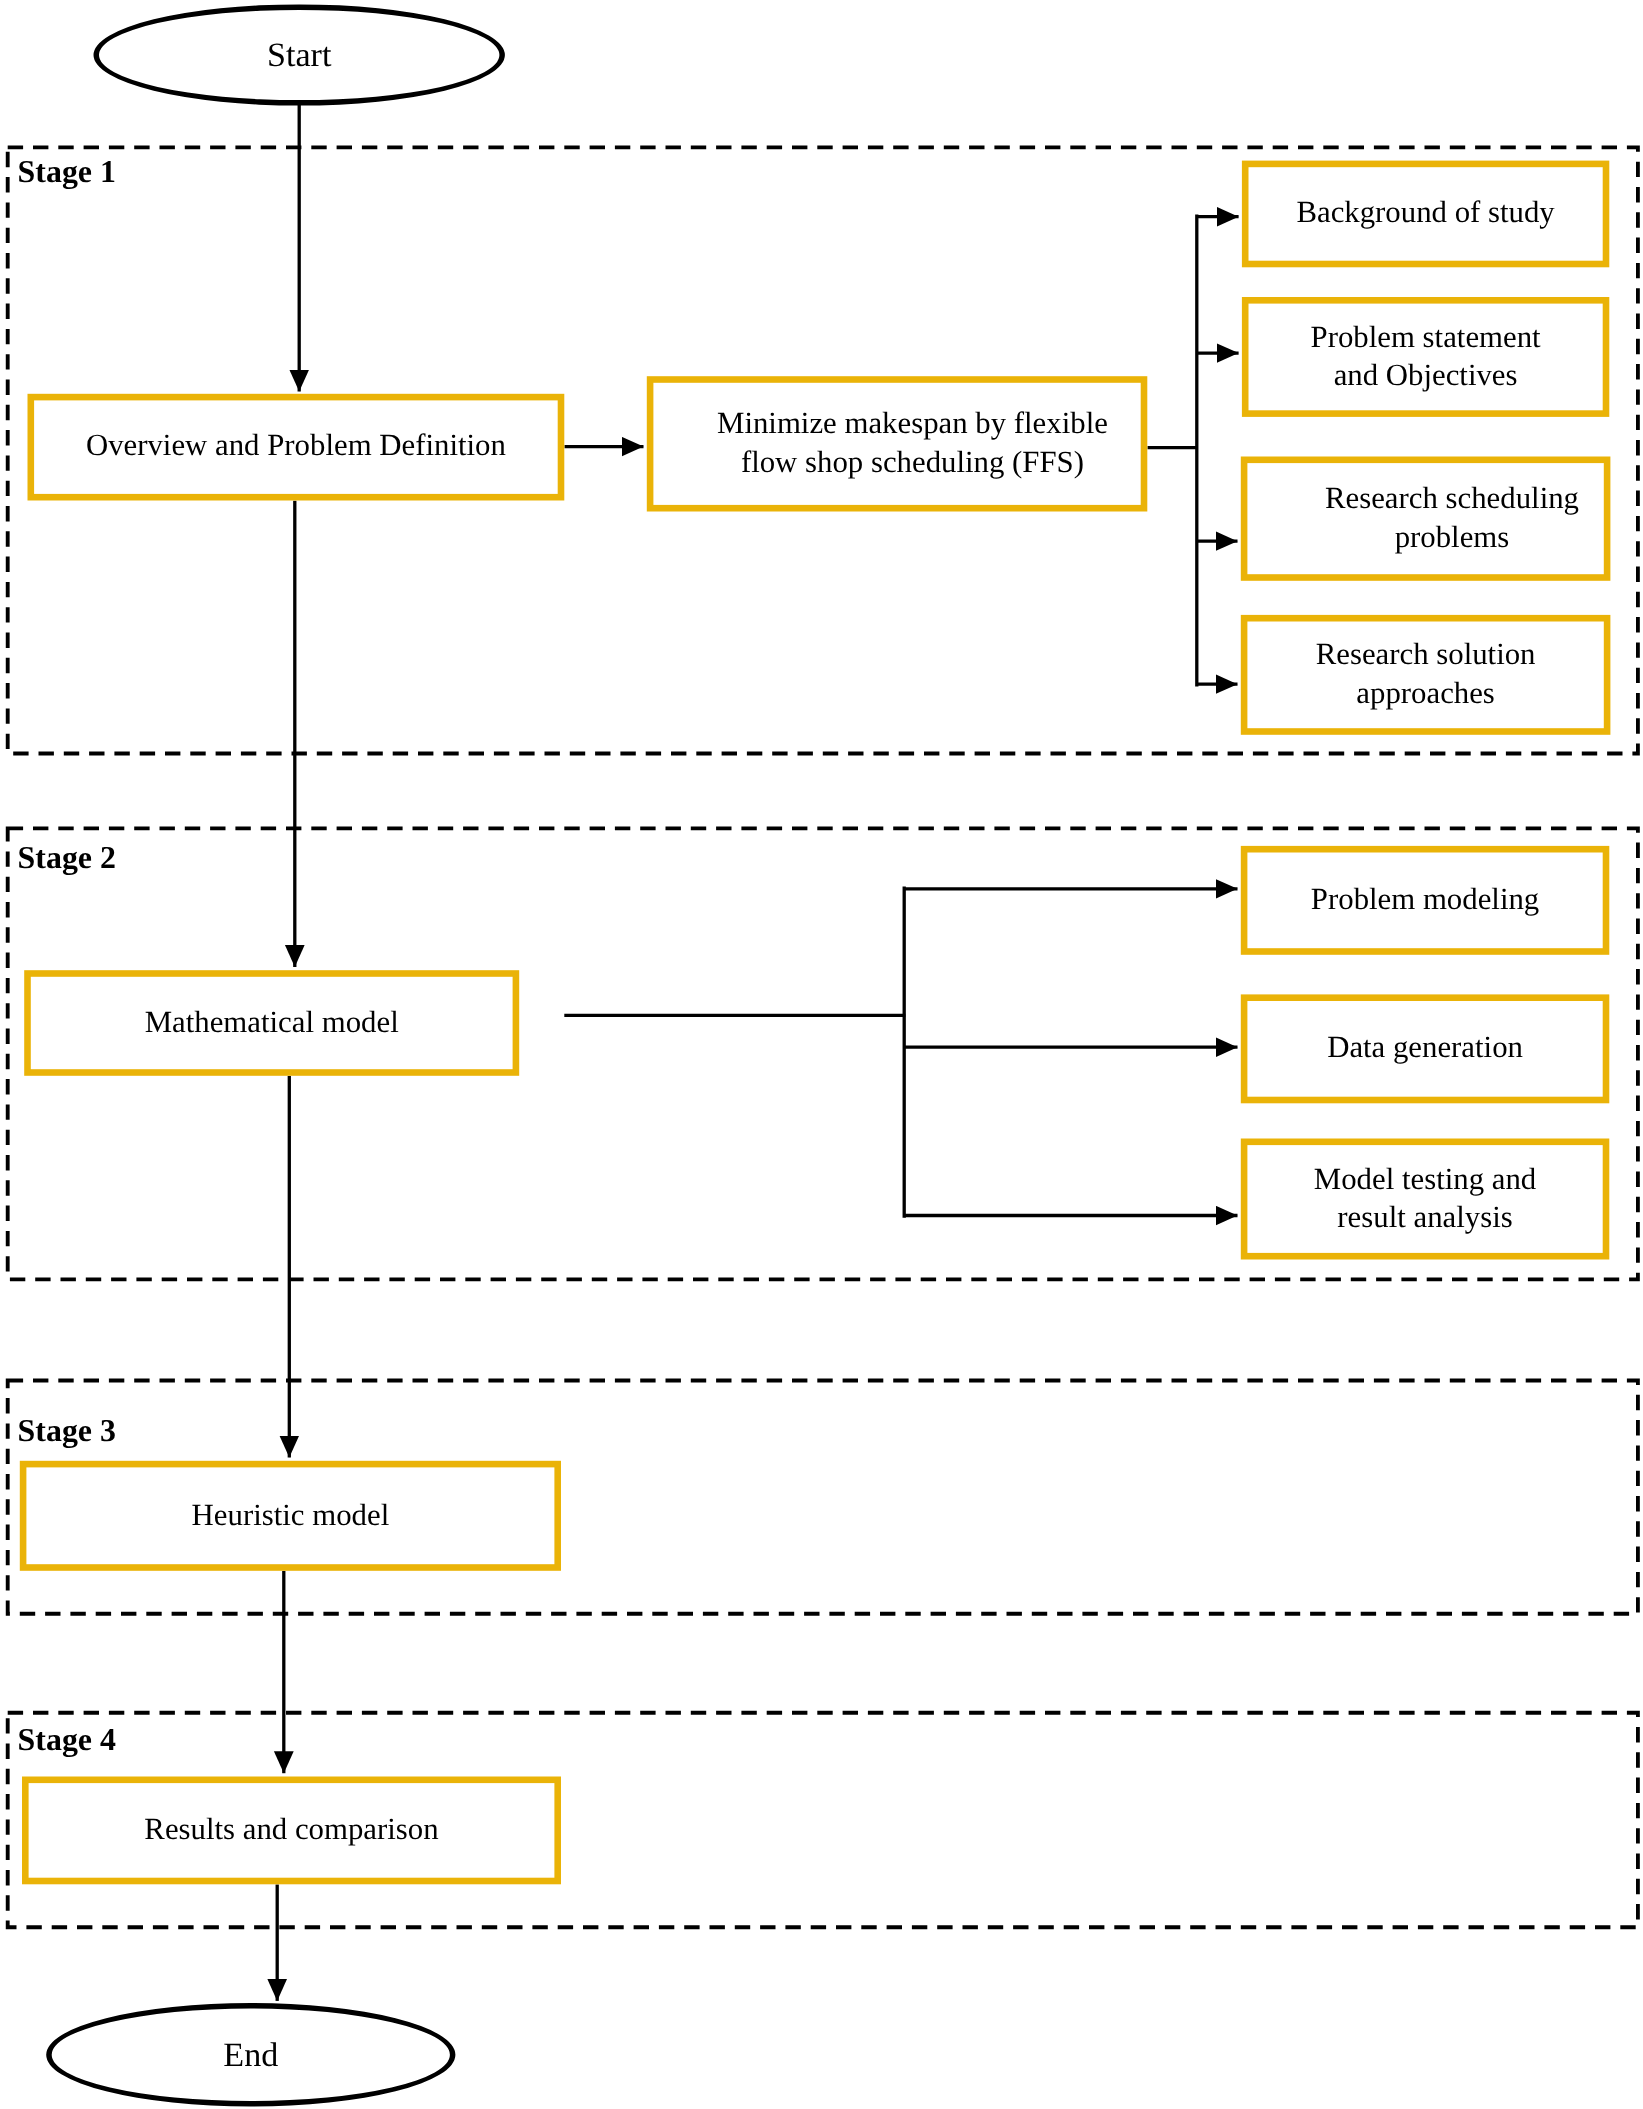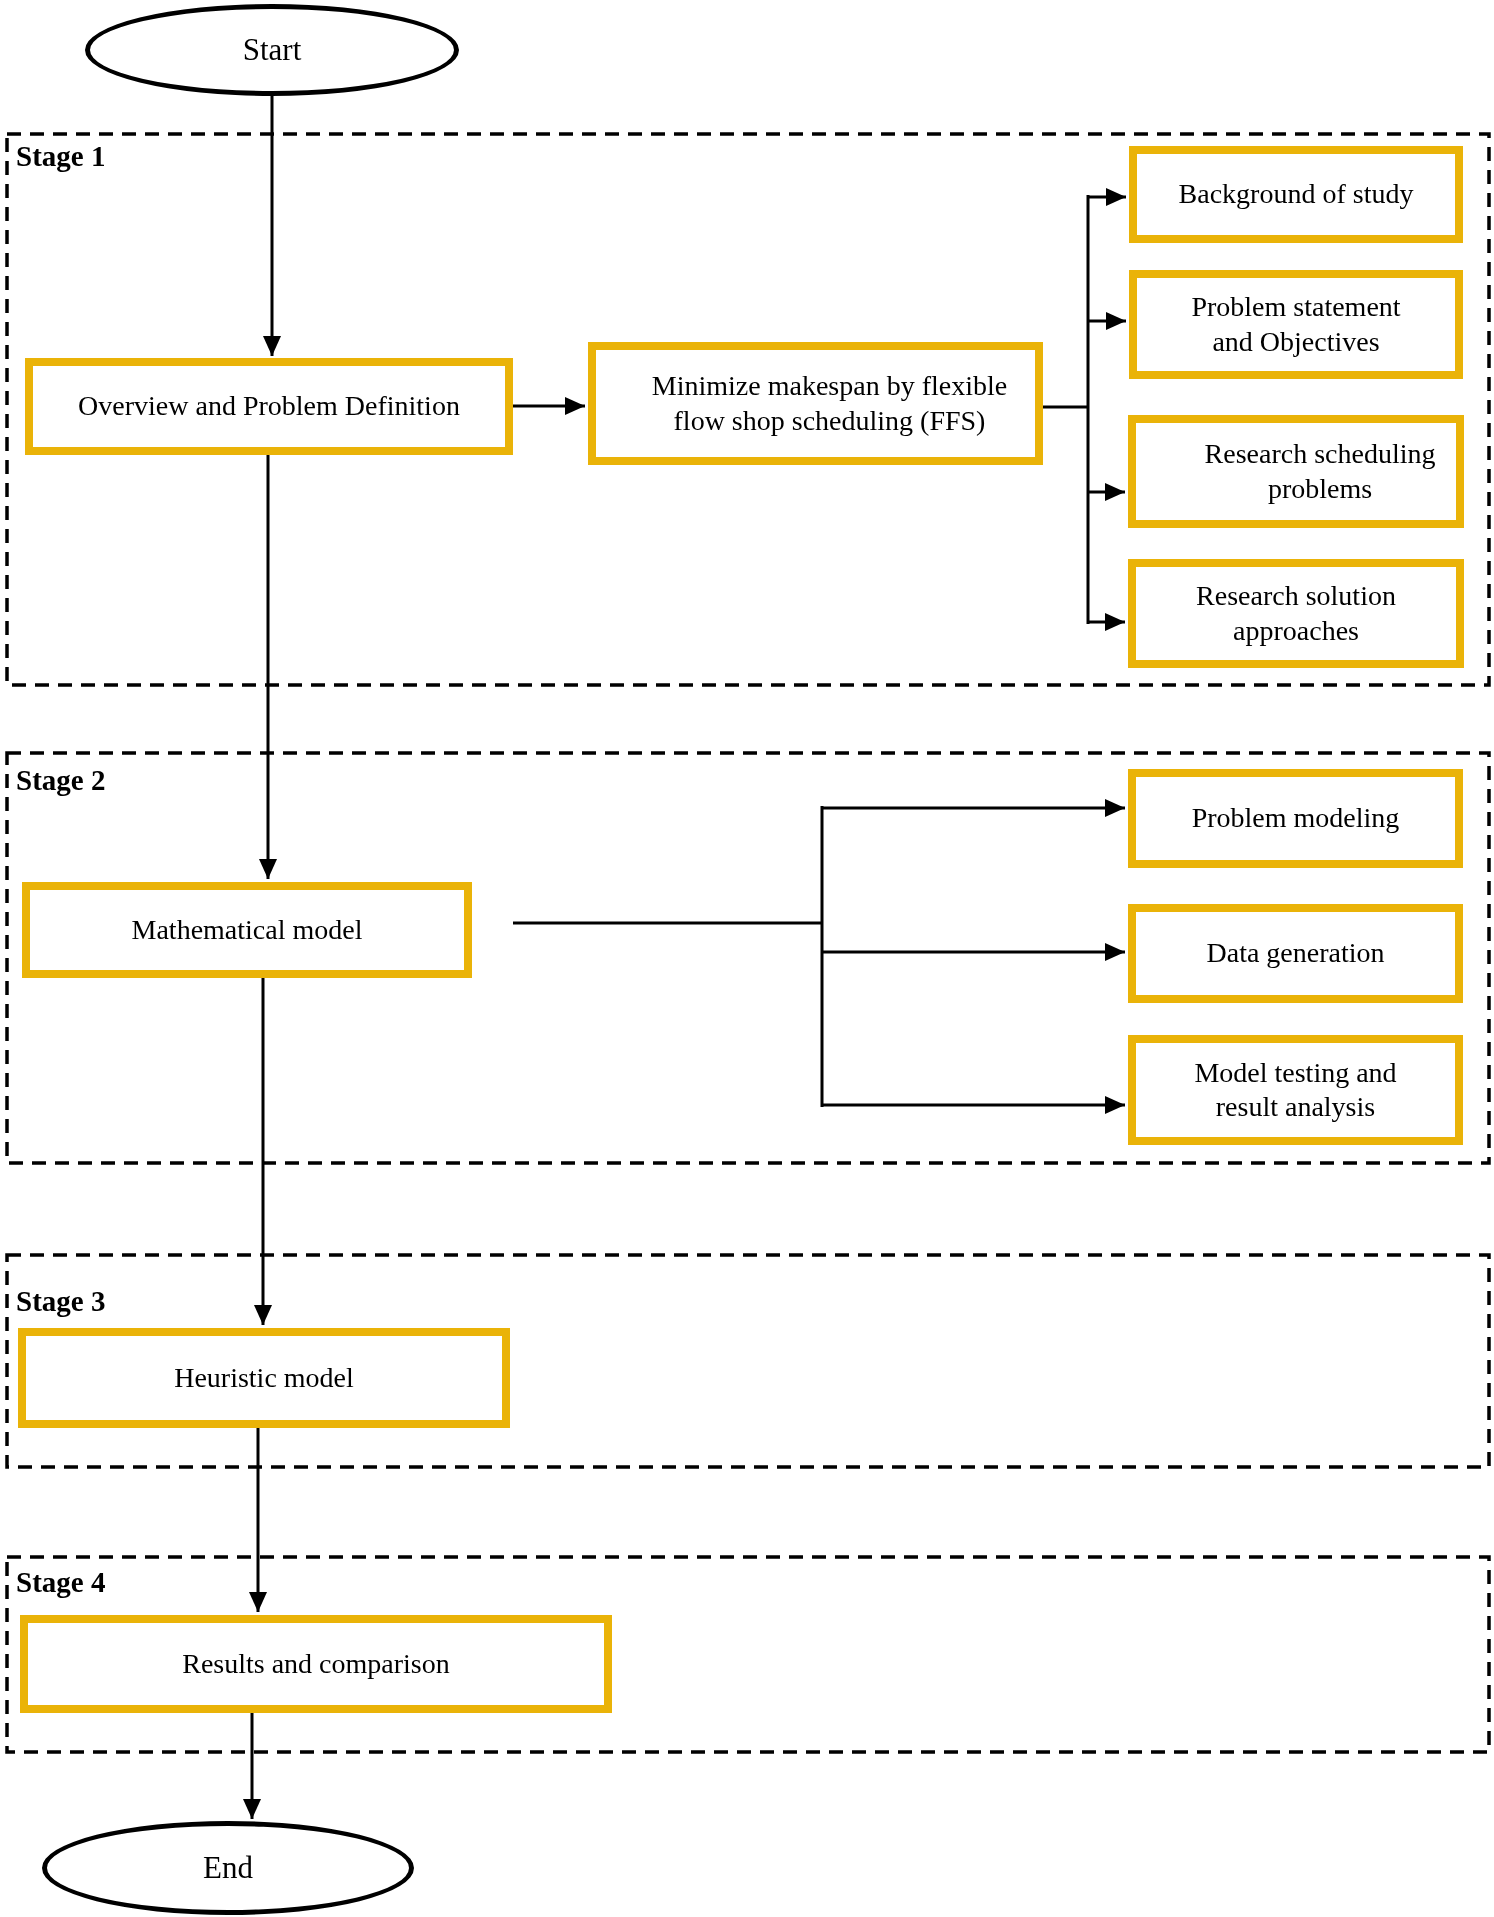--- a/index.html
+++ b/index.html
@@ -20,21 +20,21 @@
   #wires {
     position: absolute;
     left: 0;
     top: 0;
     width: 1494px;
     height: 1917px;
   }
   .node {
     position: absolute;
     box-sizing: border-box;
-    border: 8px solid #eab308;
+    border: 6px solid #eab308;
     background: #ffffff;
     display: flex;
     align-items: center;
     justify-content: center;
     text-align: center;
     font-size: 28px;
     line-height: 1.22;
   }
   .node span { white-space: pre-line; }
   .terminator {
@@ -149,17 +149,17 @@
 
   <div class="node" style="left:1128px; top:1035px; width:335px; height:110px;">
     <span>Model testing and
 result analysis</span>
   </div>
 
   <div class="node" style="left:18px; top:1328px; width:492px; height:100px;">
     <span>Heuristic model</span>
   </div>
 
-  <div class="node" style="left:20px; top:1615px; width:592px; height:98px;">
+  <div class="node" style="left:20px; top:1615px; width:490px; height:98px;">
     <span>Results and comparison</span>
   </div>
 
 </div>
 
 </body></html>

